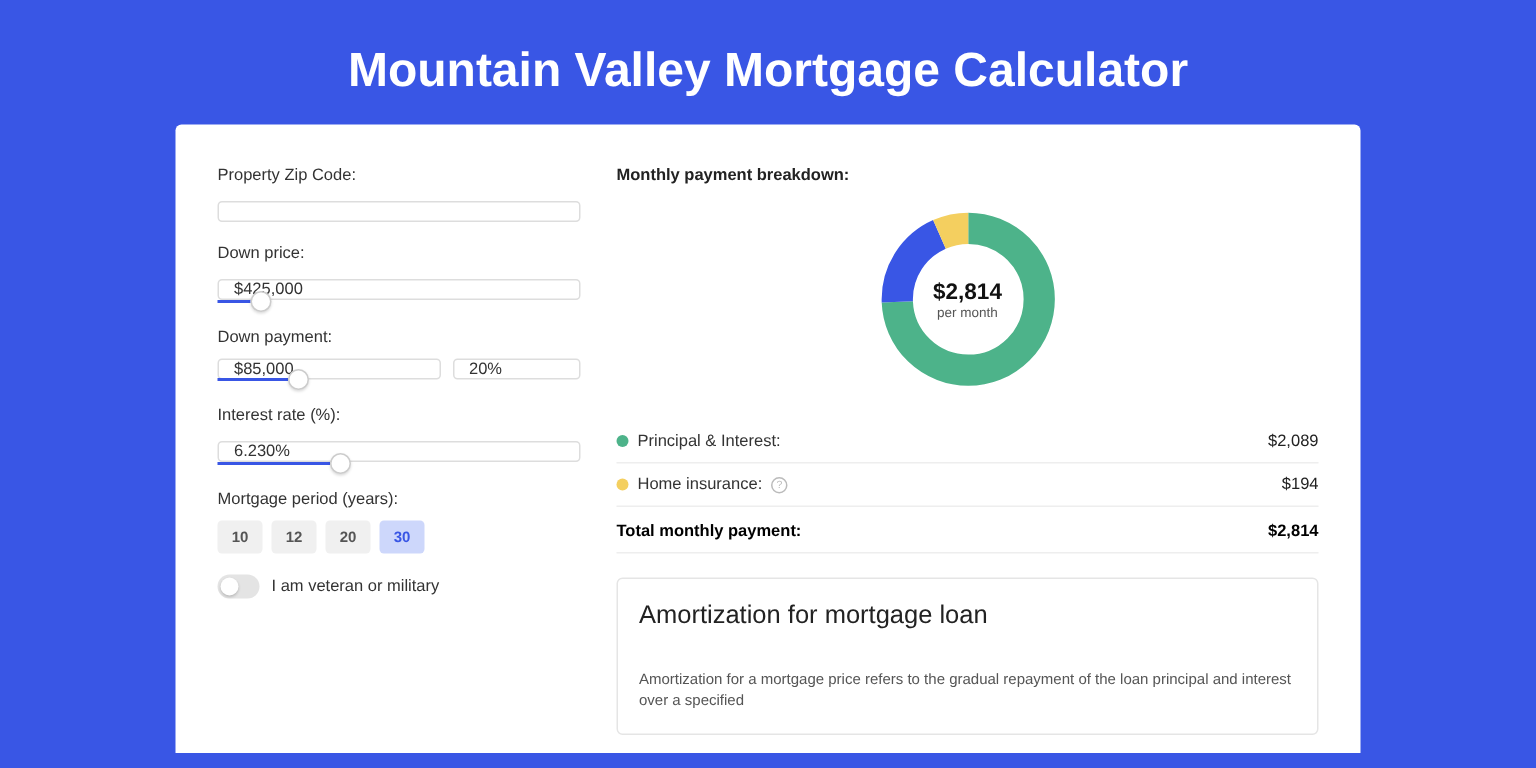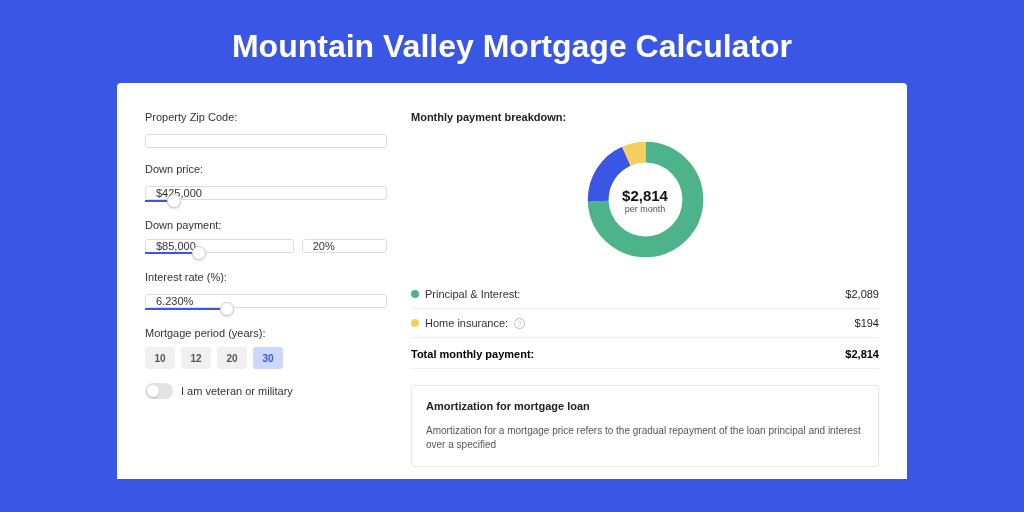--- a/index.html
+++ b/index.html
@@ -85,21 +85,21 @@
 .info-icon {
   width: 11px; height: 11px; border: 1px solid #bbb; border-radius: 50%;
   display: inline-flex; align-items: center; justify-content: center;
   font-size: 7px; color: #bbb;
 }
 .break-val { font-weight: 400; color: #222; }
 .total-row { font-weight: 700; padding-top: 10px; }
 .amort-card {
   border: 1px solid #e5e5e5; border-radius: 4px; padding: 14px; margin-top: 16px;
 }
-.amort-title { font-size: 11px; font-weight: 700; color: #222; margin-bottom: 12px; }
+.amort-title { font-size: 17px; font-weight: 400; color: #222; margin-bottom: 27px; }
 .amort-text { font-size: 10px; color: #555; line-height: 1.4; }
 </style>
 </head>
 <body>
 
 <h1 class="page-title">Mountain Valley Mortgage Calculator</h1>
 
 <div class="card">
   <div class="left-col">
 

